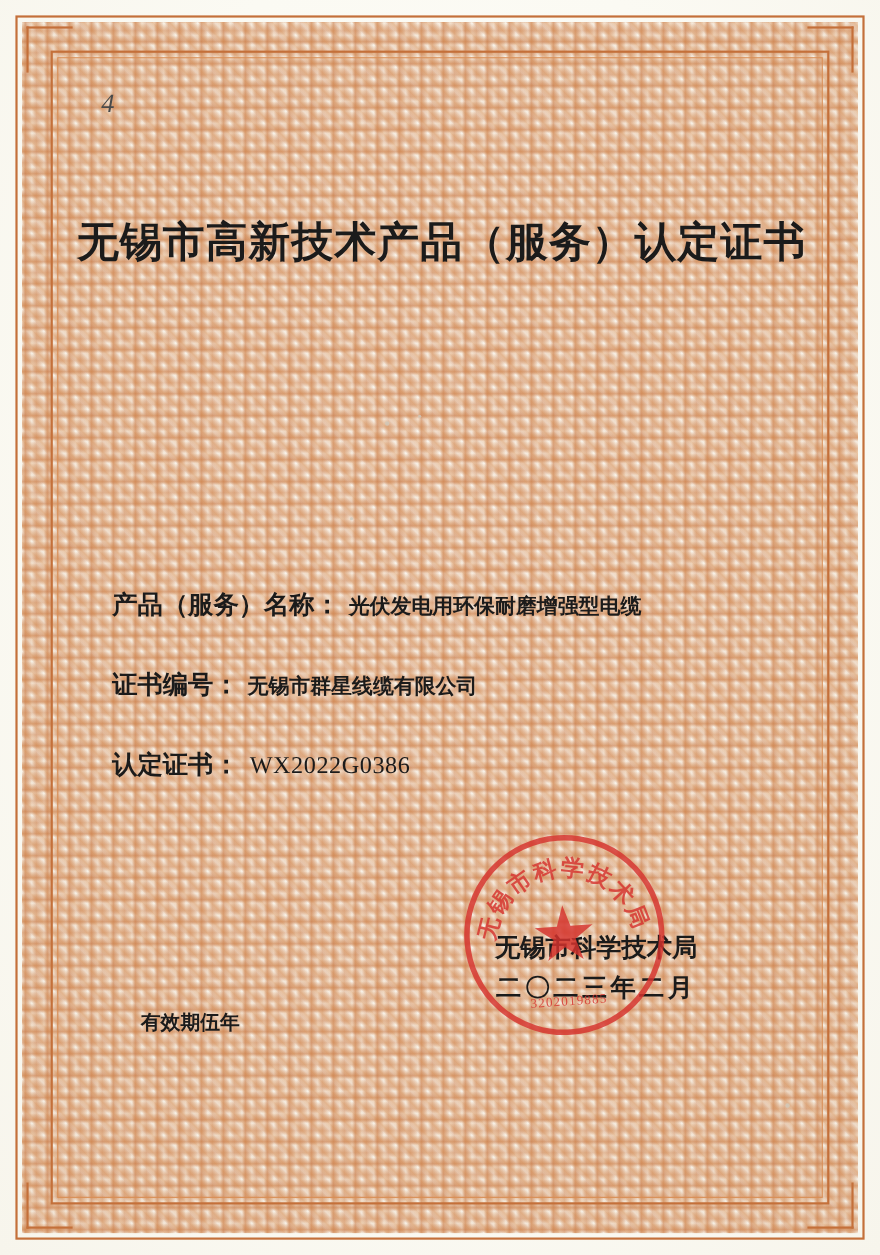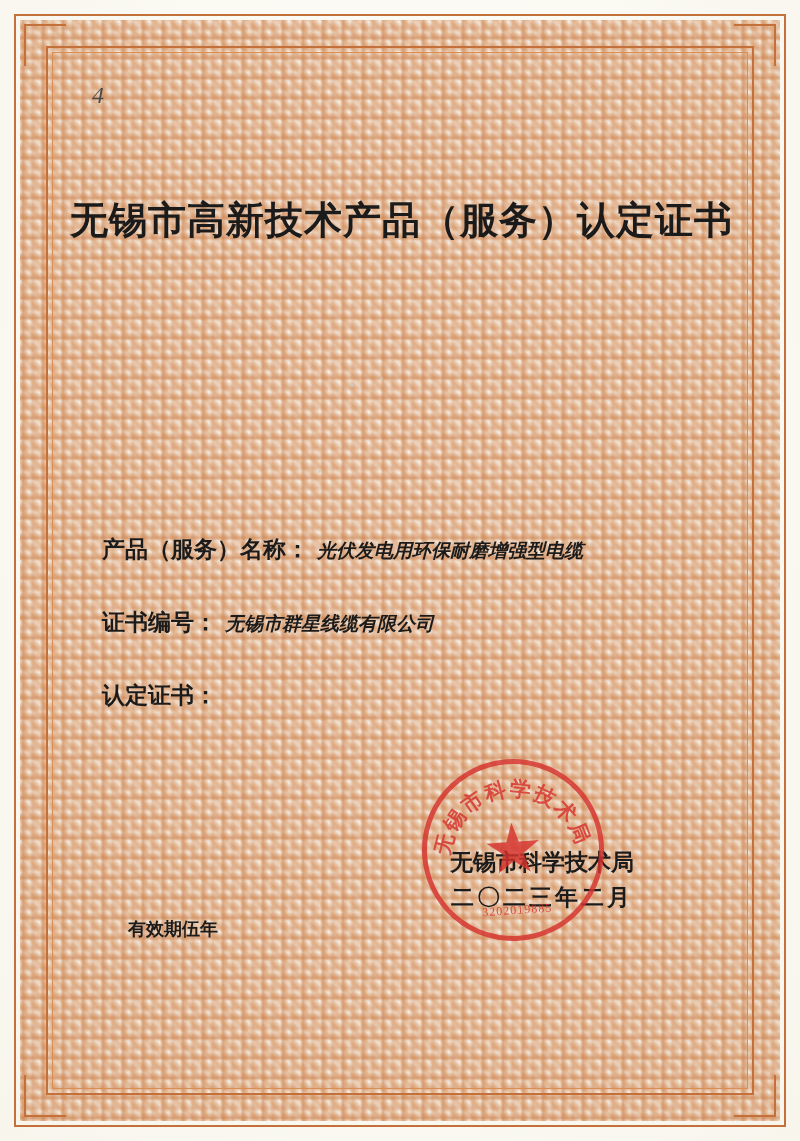--- a/index.html
+++ b/index.html
@@ -155,21 +155,20 @@
     color: #1b1b1b;
     white-space: nowrap;
   }
   .field-value {
     font-family: "DejaVu Sans", "Liberation Sans", sans-serif;
     font-weight: bold;
     font-size: 19px;
     color: #1b1b1b;
     margin-left: 8px;
     white-space: nowrap;
-    font-style: italic;
   }
   .field-value.code {
     font-family: "Liberation Serif", serif;
     font-weight: normal;
     font-size: 22px;
     letter-spacing: 0.5px;
     margin-left: 10px;
   }
 
   .validity {
@@ -293,20 +292,21 @@
         <span class="field-value">光伏发电用环保耐磨增强型电缆</span>
       </div>
 
       <div class="field-row">
         <span class="field-label">证书编号：</span>
         <span class="field-value">无锡市群星线缆有限公司</span>
       </div>
 
       <div class="field-row">
         <span class="field-label">认定证书：</span>
+        <span class="field-value code">WX2022G0386</span>
       </div>
 
     </div>
 
     <div class="validity">有效期伍年</div>
 
     <div class="issuer">
       <div>无锡市科学技术局</div>
       <div class="date">二〇二三年二月</div>
     </div>

